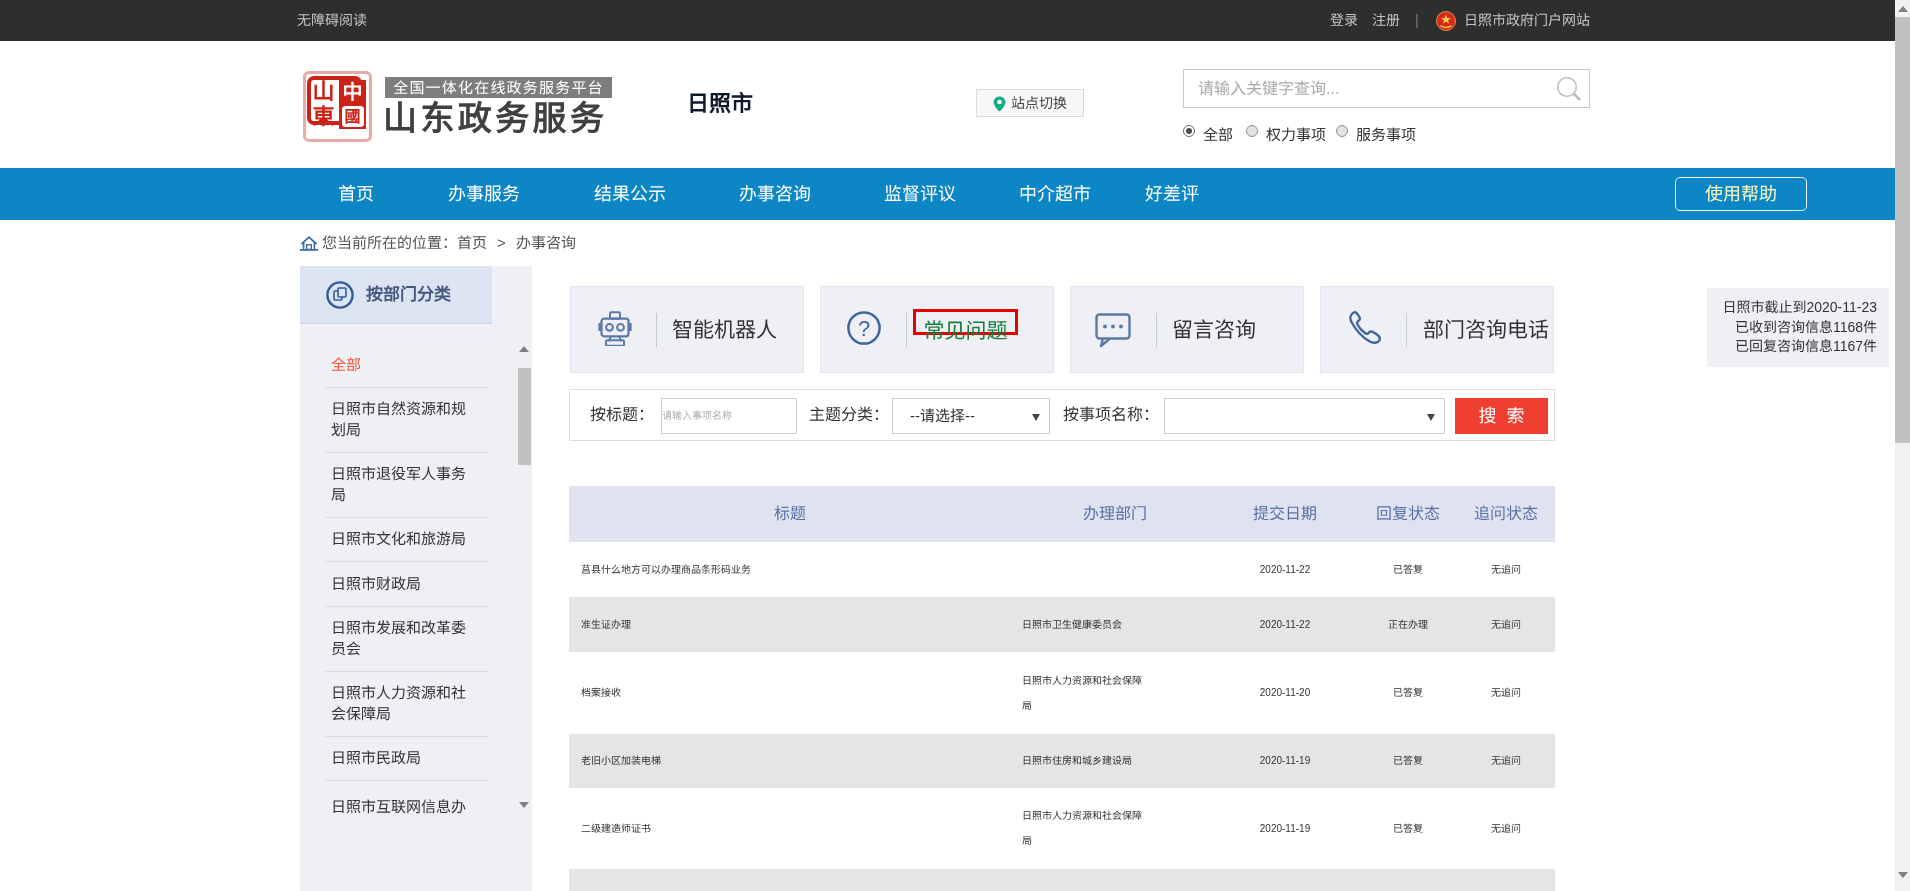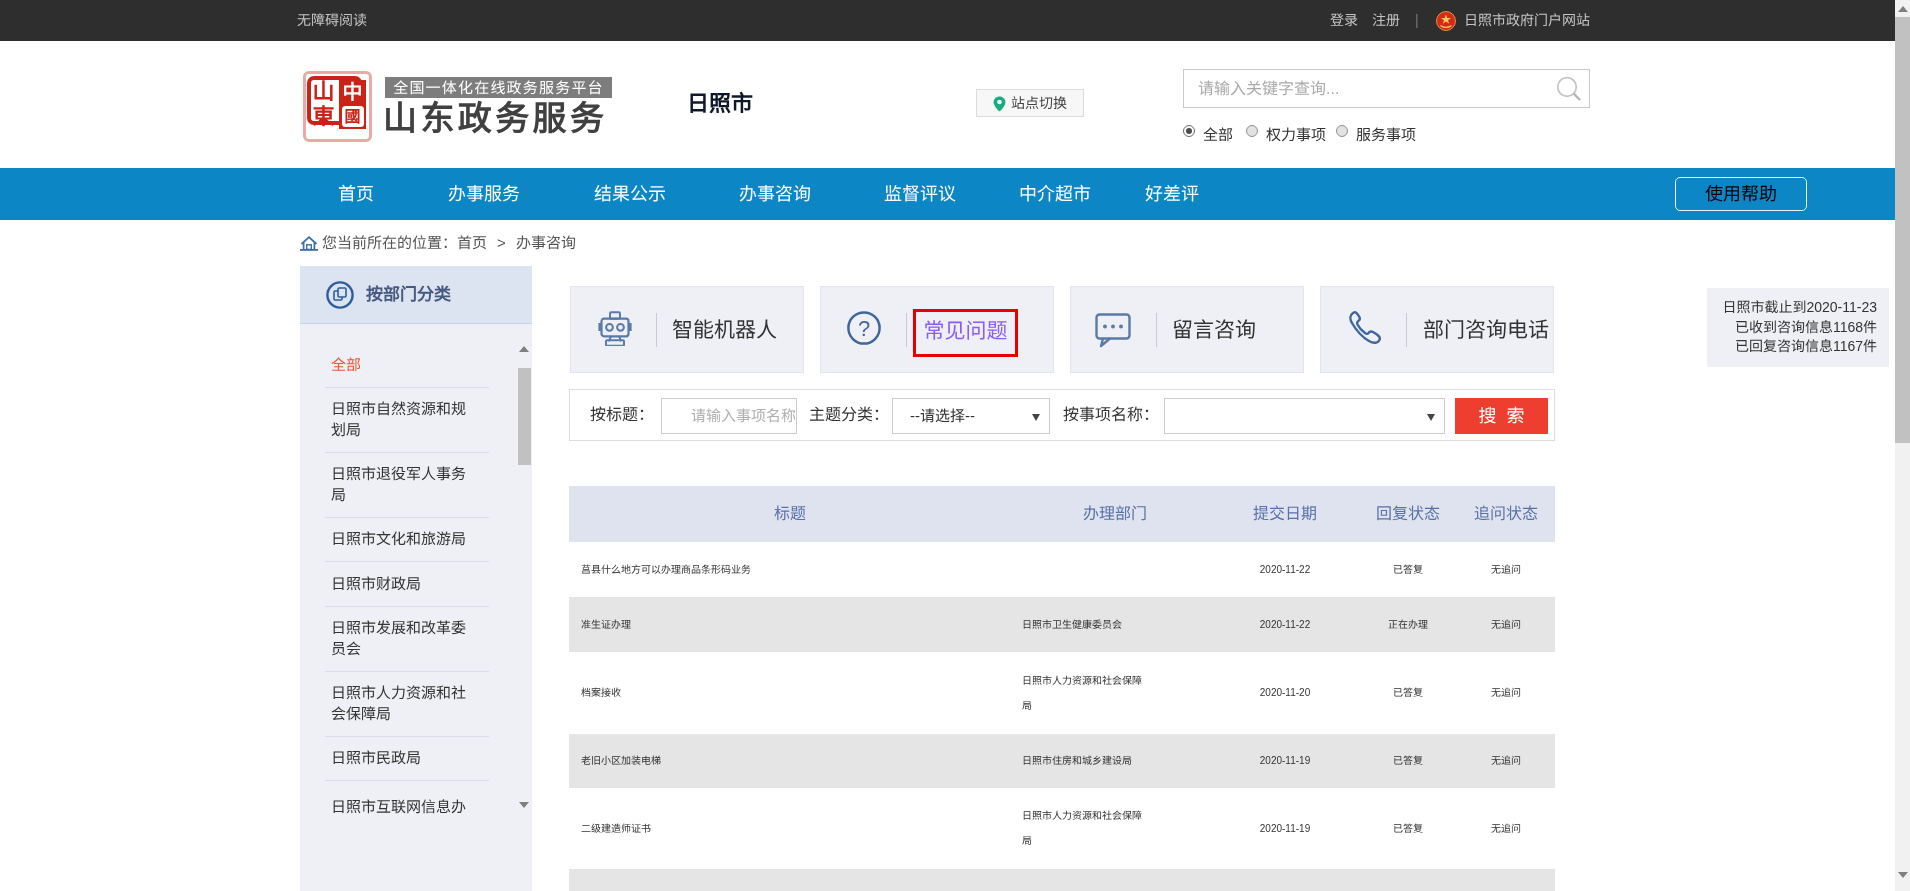--- a/index.html
+++ b/index.html
@@ -32,30 +32,30 @@
   background:#e2e2e2; }
 .radio.sel { border-color:#6a6a6a; background:#fff; }
 .radio.sel::after { content:""; display:block; width:6px; height:6px; margin:2px; background:#4d4d4d;
   border-radius:50%; }
 
 
 #nav { position:absolute; left:0; top:168px; width:1910px; height:52px; background:#0c86c4; }
 #nav .it { position:absolute; top:0; line-height:52px; color:#fff; font-size:18px;
   transform:translateX(-50%); white-space:nowrap; }
 #helpbtn { position:absolute; left:1675px; top:9px; width:132px; height:34px;
-  border:1px solid #eaf4fa; border-radius:5px; color:#000000; font-size:18px; line-height:32px;
+  border:1px solid #eaf4fa; border-radius:5px; color:#fef9c3; font-size:18px; line-height:32px;
   text-align:center; }
 
 
 #crumb { position:absolute; left:0; top:231px; width:1910px; height:24px; font-size:15px; color:#555; }
 #crumb span { position:absolute; top:0; line-height:24px; }
 
 
 #side { position:absolute; left:300px; top:266px; width:232px; height:625px; background:#eef0f5; }
-#sidehead { position:absolute; left:0; top:0; width:232px; height:58px; background:#dce3f1;
+#sidehead { position:absolute; left:0; top:0; width:192px; height:58px; background:#dce3f1;
   border-bottom:1px solid #c9d2e6; }
 #sidehead .t { position:absolute; left:66px; top:0; line-height:58px; font-size:17px;
   color:#46597f; font-weight:bold; }
 #sidelist { position:absolute; left:0; top:77px; width:232px; }
 #sidelist .li { position:relative; margin-left:25px; padding:11.5px 0 11.5px 6px;
   border-bottom:1px solid #dadde6; font-size:15px; line-height:20.5px; color:#333; width:164px; }
 #sidelist .li.first { color:#f05535; }
 #sidelist .li:last-child { border-bottom:none; padding-top:16px; }
 
 #sbar-thumb { position:absolute; left:218px; top:102px; width:13px; height:97px; background:#c1c1c1; }
@@ -216,22 +216,22 @@
   </svg>
   <div class="sep" style="left:85px;"></div>
   <div class="tx" style="left:101px;">智能机器人</div>
 </div>
 <div class="card" style="left:820px;">
   <svg style="position:absolute; left:26px; top:24px;" width="34" height="34" viewBox="0 0 34 34">
     <circle cx="17" cy="17" r="15.6" fill="none" stroke="#41669c" stroke-width="2.5"></circle>
     <text x="17" y="25" font-size="22" fill="#41669c" text-anchor="middle" font-family="Liberation Sans">?</text>
   </svg>
   <div class="sep" style="left:85px;"></div>
-  <div style="position:absolute; left:92px; top:22px; width:105px; height:48px; border:3px solid #e60000;
-    line-height:37px; text-align:center; font-size:21px; color:#8b5cf6;">常见问题</div>
+  <div style="position:absolute; left:92px; top:22px; width:105px; height:26px; border:3px solid #e60000;
+    line-height:37px; text-align:center; font-size:21px; color:#15803d;">常见问题</div>
 </div>
 <div class="card" style="left:1070px;">
   <svg style="position:absolute; left:24px; top:26px;" width="36" height="35" viewBox="0 0 36 35">
     <rect x="1.5" y="1.5" width="33" height="24" rx="3" fill="none" stroke="#5b7aa6" stroke-width="2.4"></rect>
     <path d="M8 25.5 L6 33 L15 25.5" fill="none" stroke="#5b7aa6" stroke-width="2.4" stroke-linejoin="round"></path>
     <circle cx="10" cy="13.5" r="2" fill="#5b7aa6"></circle>
     <circle cx="18" cy="13.5" r="2" fill="#5b7aa6"></circle>
     <circle cx="26" cy="13.5" r="2" fill="#5b7aa6"></circle>
   </svg>
   <div class="sep" style="left:85px;"></div>
@@ -240,22 +240,22 @@
 <div class="card" style="left:1320px;">
   <svg style="position:absolute; left:27px; top:24px;" width="33" height="35" viewBox="0 0 33 35">
     <path d="M5 2 C 2 4, 1.5 8, 4 12 C 8 19, 14 26, 21 30 C 26 33, 30 32, 31.5 29 C 32.5 27, 31 25, 29 23.5 L25 21 C 23 20, 21.5 20.5, 20.5 22 C 19.8 23, 18.5 23.2, 17 22 C 13.5 19.5, 11 16.5, 9.5 13.5 C 8.8 12, 9 11, 10.3 10 C 11.8 9, 12.3 7.4, 11.2 5.6 L 9 2.5 C 7.8 1, 6.3 1.2, 5 2 Z" fill="none" stroke="#41669c" stroke-width="2.4"></path>
   </svg>
   <div class="sep" style="left:85px;"></div>
   <div class="tx" style="left:102px;">部门咨询电话</div>
 </div>
 
 <div id="filter">
   <div class="lab" style="left:20px;">按标题：</div>
-  <div class="finput" style="left:91px; width:136px; color:#b0b0b0; font-size:15px; line-height:34px;
-    text-align:right;">请输入事项名称</div>
+  <div class="finput" style="left:91px; width:136px; color:#b0b0b0; font-size:10px; line-height:34px;
+    text-align:left;">请输入事项名称</div>
   <div class="lab" style="left:239px;">主题分类：</div>
   <div class="finput fsel" style="left:322px; width:158px; font-size:15px; line-height:34px;
     padding-left:17px;">--请选择--<span class="ar"></span></div>
   <div class="lab" style="left:493px;">按事项名称：</div>
   <div class="finput fsel" style="left:594px; width:281px;">
       <span class="ar"></span>
     </div>
   <div id="searchbtn">搜&nbsp;&nbsp;索</div>
 </div>
 

